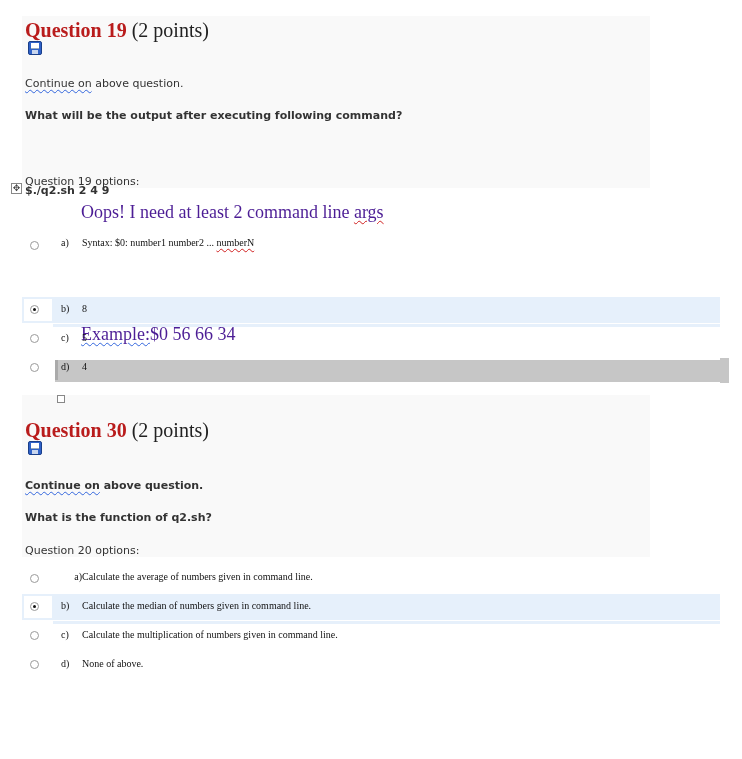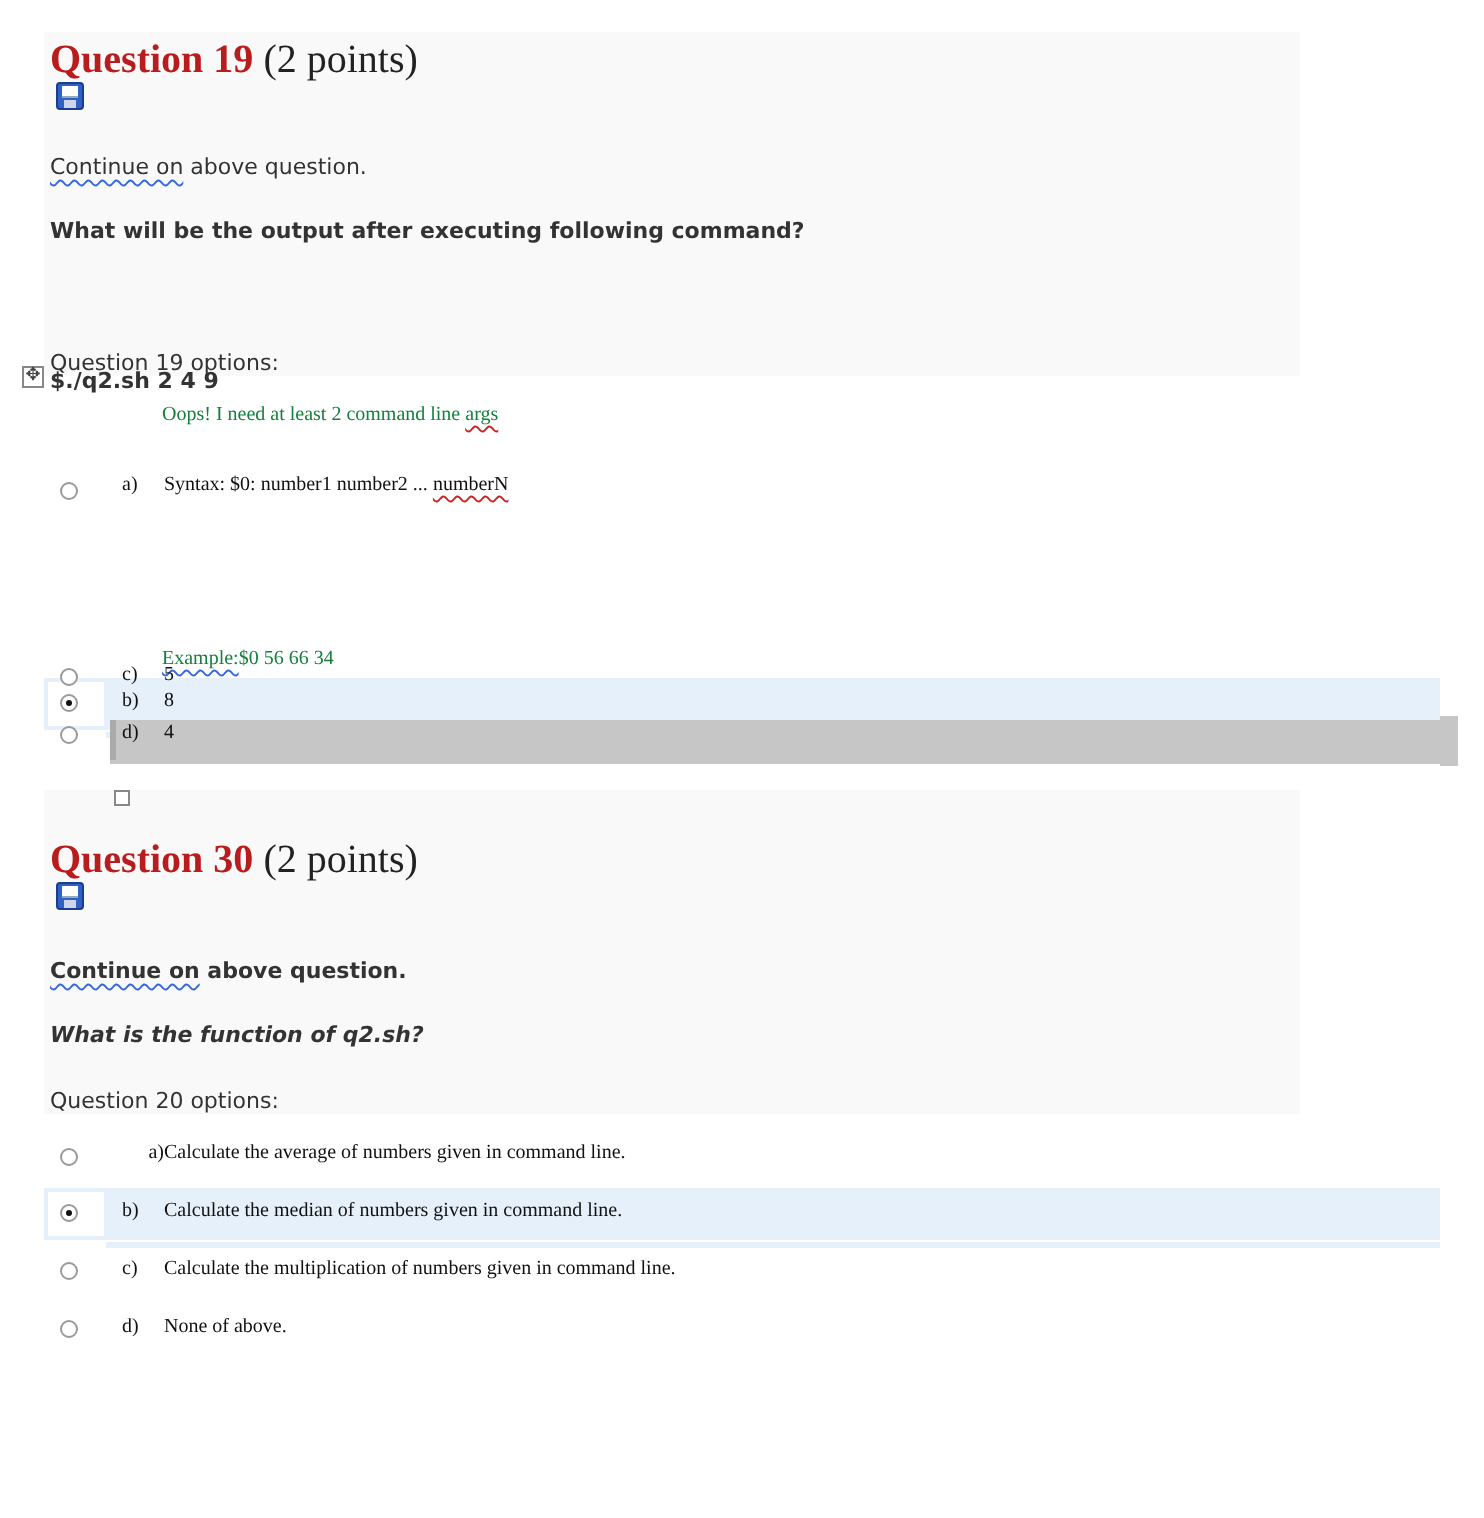--- a/index.html
+++ b/index.html
@@ -33,21 +33,21 @@
     .radio { position: absolute; left: 8px; top: 8px; width: 9px; height: 9px; border-radius: 50%; border: 1px solid #9a9a9a; box-sizing: border-box; background: #fff; }
     .radio.checked::after { content: ""; position: absolute; left: 2px; top: 2px; width: 3px; height: 3px; border-radius: 50%; background: #111; }
 
     .opt-label { position: absolute; left: 39px; top: 4px; font-family: "Liberation Serif", serif; font-size: 10px; color: #111; white-space: nowrap; }
     .opt-label .letter { display: inline-block; width: 21px; }
 
     .d-highlight { position: absolute; left: 55px; top: 360px; width: 673px; height: 20px; background: #c6c6c6; border-left: 3px solid #aaaaaa; box-sizing: border-box; }
     .d-underline { position: absolute; left: 55px; top: 380px; width: 665px; height: 2px; background: #c6c6c6; }
     .d-endcap { position: absolute; left: 720px; top: 358px; width: 9px; height: 25px; background: #c6c6c6; }
 
-    .serif-line { position: absolute; font-family: "Liberation Serif", serif; font-size: 10px; color: #15803d; white-space: nowrap; }
+    .serif-line { position: absolute; font-family: "Liberation Serif", serif; font-size: 18px; color: #4c1d95; white-space: nowrap; }
   </style>
 </head>
 <body>
 
 <div id="q19-block" class="qblock">
   <div class="qtitle" style="top:3px;">
     <span class="qnum">Question 19</span>
     <span class="qpts">(2 points)</span>
   </div>
   <div class="save-icon" style="top:25px;"></div>
@@ -68,21 +68,21 @@
 <div class="opt-row" style="top:233px;">
   <span class="radio"></span>
   <div class="opt-label">
     <span class="letter">a)</span><span>Syntax: $0: number1 number2 ... </span><span class="squig-red">numberN</span>
   </div>
 </div>
 <div class="serif-line" style="left:81px; top:276px;margin-top:48px;">
   <span class="squig-blue">Example:</span><span>$0 56 66 34</span>
 </div>
 
-<div class="opt-row selected" style="top:297px;margin-top:42px;">
+<div class="opt-row selected" style="top:297px;">
   <span class="radio-cell"></span>
   <span class="radio checked"></span>
   <div class="opt-label" style="top:6px;">
     <span class="letter">b)</span><span>8</span>
   </div>
 </div>
 
 <div class="opt-row" style="top:326px;">
   <span class="radio"></span>
   <div class="opt-label" style="top:6px;">
@@ -102,21 +102,21 @@
 
 <div id="q20-block" class="qblock">
   <div class="qtitle" style="top:24px;">
     <span class="qnum">Question 30</span>
     <span class="qpts">(2 points)</span>
   </div>
   <div class="save-icon" style="top:46px;"></div>
   <div class="text bold" style="top:84px;">
     <span class="squig-blue">Continue on</span><span> above question.</span>
   </div>
-  <div class="text bold" style="top:116px;font-style:italic;">What is the function of q2.sh?</div>
+  <div class="text bold" style="top:116px;">What is the function of q2.sh?</div>
   <div class="text" style="top:149px;">Question 20 options:</div>
 </div>
 
 <div class="small-box"></div>
 
 <div class="opt-row" style="top:566px;text-align:right;">
   <span class="radio"></span>
   <div class="opt-label" style="top:5px;">
     <span class="letter">a)</span><span>Calculate the average of numbers given in command line.</span>
   </div>

